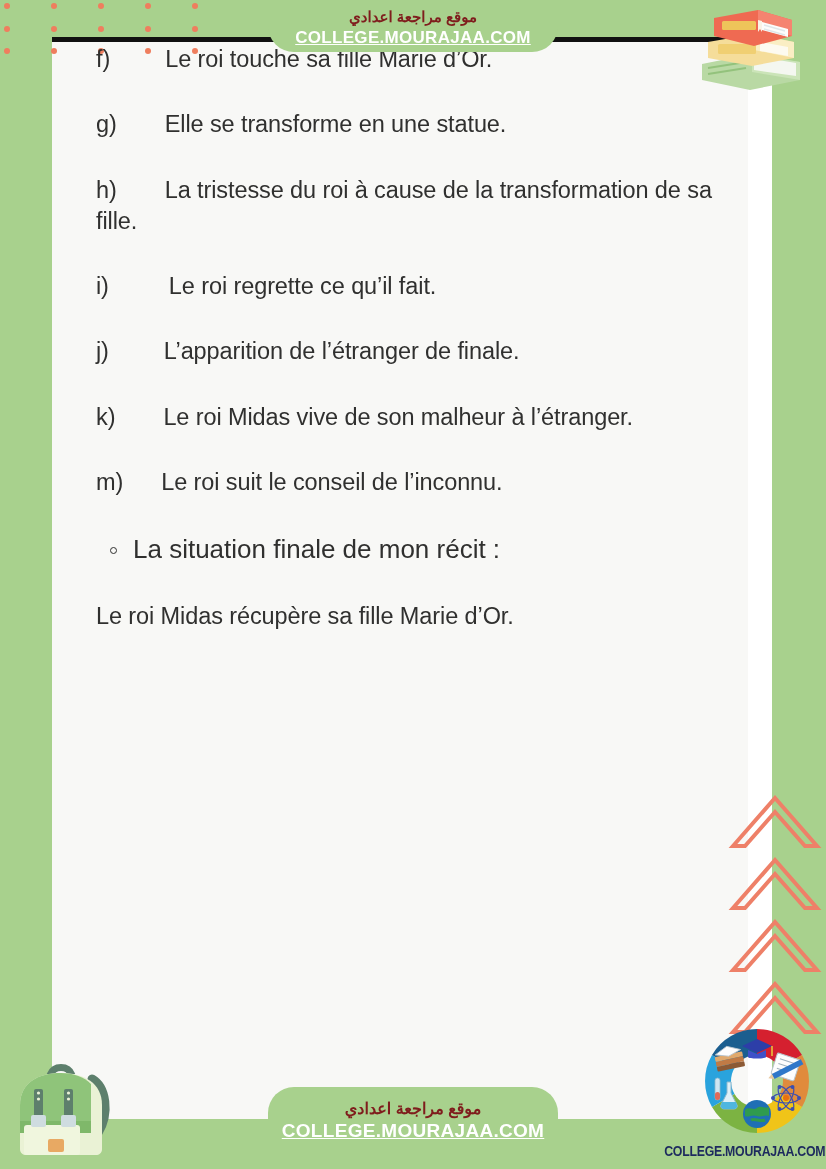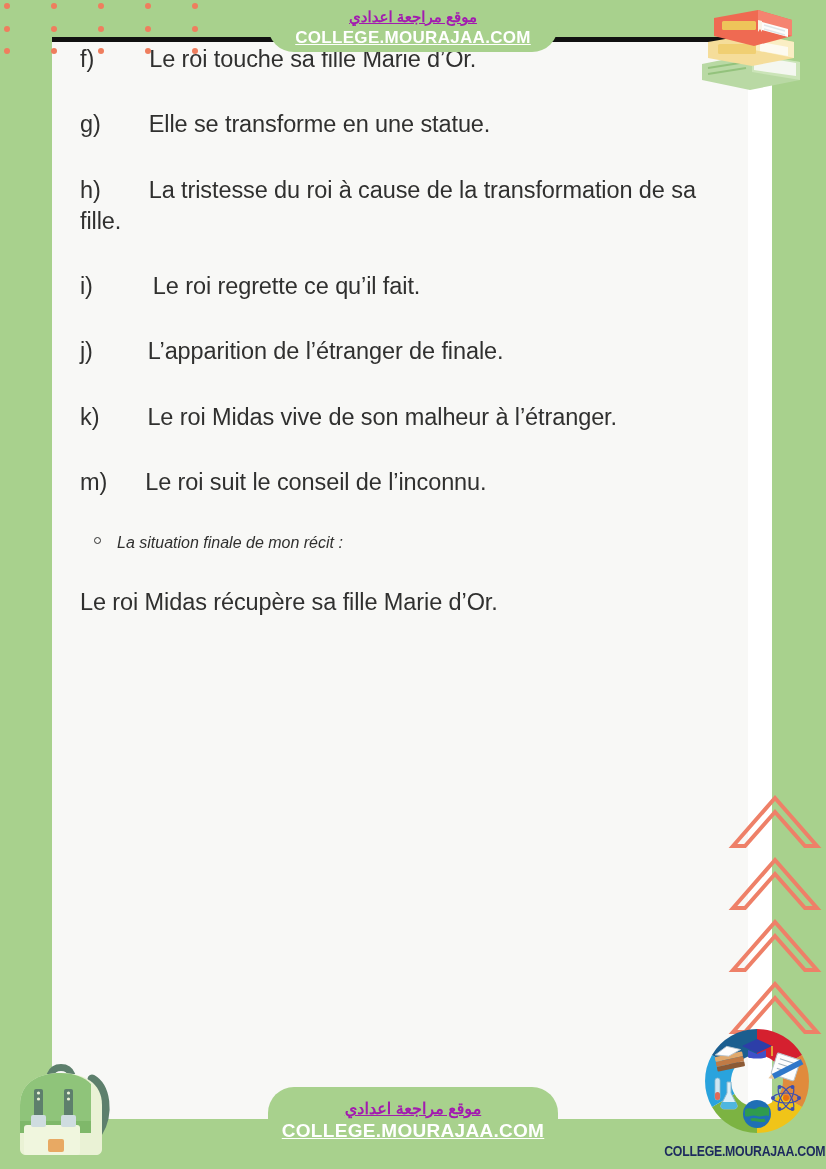--- a/index.html
+++ b/index.html
@@ -74,24 +74,23 @@
     height: 82px;
     background: #a8d18d;
     border-radius: 0 0 26px 26px;
     display: flex;
     flex-direction: column;
     align-items: center;
     justify-content: flex-end;
     padding-bottom: 4px;
   }
   .banner-ar {
-    color: #a21caf;
+    color: #7f1d1d;
     font-size: 15px;
     font-weight: bold;
-    text-decoration: underline;
     direction: rtl;
     line-height: 1.25;
     letter-spacing: 0px;
   }
   .banner-url {
     color: #ffffff;
     font-size: 17px;
     font-weight: bold;
     text-decoration: underline;
     line-height: 1.25;
@@ -112,45 +111,44 @@
     align-items: center;
     justify-content: flex-start;
     padding-top: 12px;
   }
   .footer-banner .banner-ar { font-size: 16px; }
   .footer-banner .banner-url { font-size: 19px; }
 
   
   .doc-body {
     position: absolute;
-    left: 80px;
+    left: 96px;
     top: 44px;
     width: 650px;
     color: #2b2b2b;
   }
   .line {
     font-size: 23.5px;
     line-height: 1.33;
     color: #30302f;
     font-weight: 400;
     letter-spacing: -0.1px;
     margin-bottom: 0px;
   }
   .para { margin-bottom: 34px; }
   .lbl { display: inline-block; min-width: 0; }
   .tab-sm { display: inline-block; width: 38px; }
   .tab-md { display: inline-block; width: 48px; }
   .tab-lg { display: inline-block; width: 55px; }
   .tab-xl { display: inline-block; width: 60px; }
   .bullet-row {
-    font-size: 16px;
+    font-size: 26px;
     line-height: 1.33;
     color: #30302f;
     padding-left: 14px;
-    font-style: italic;
   }
   .hollow-bullet {
     display: inline-block;
     width: 7px;
     height: 7px;
     border: 1.6px solid #30302f;
     border-radius: 50%;
     vertical-align: 4px;
     margin-right: 16px;
   }

